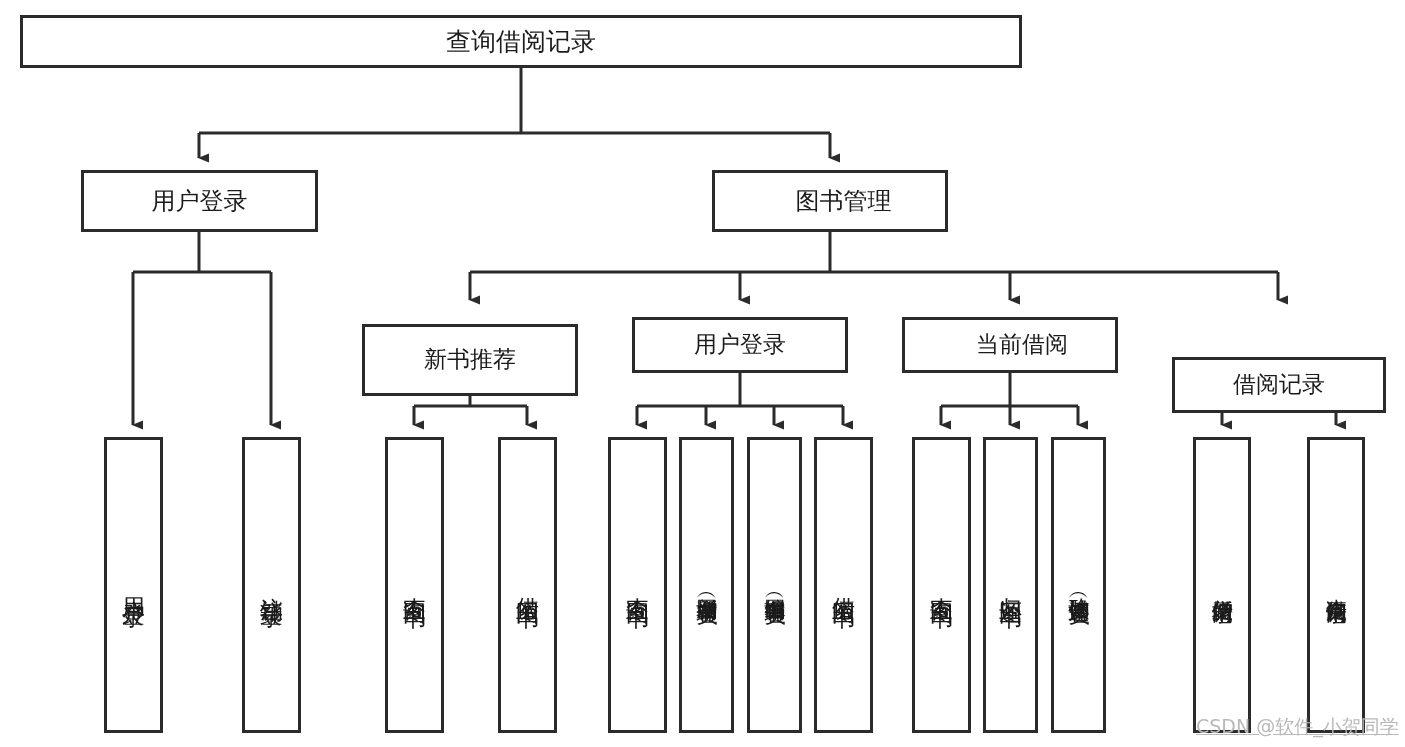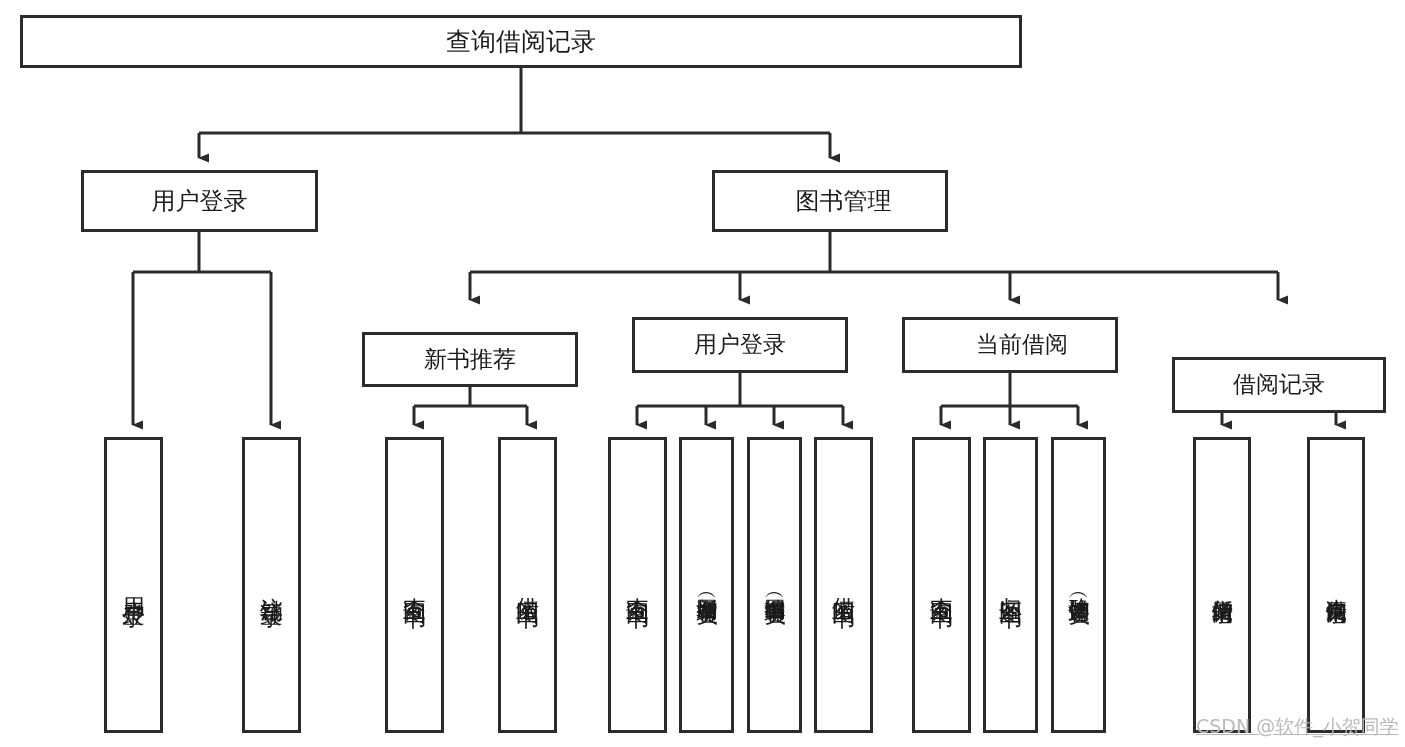--- a/index.html
+++ b/index.html
@@ -139,21 +139,21 @@
     <span class="node-label">查询借阅记录</span>
   </div>
 
   <div class="node-box node-l1" style="left:81px; top:170px; width:237px; height:62px;">
     <span class="node-label">用户登录</span>
   </div>
   <div class="node-box node-l1" style="left:712px; top:170px; width:236px; height:62px;padding-left:27px;">
     <span class="node-label">图书管理</span>
   </div>
 
-  <div class="node-box node-l2" style="left:362px; top:332px; width:216px; height:55px;">
+  <div class="node-box node-l2" style="left:362px; top:324px; width:216px; height:72px;">
     <span class="node-label">新书推荐</span>
   </div>
   <div class="node-box node-l2" style="left:632px; top:317px; width:216px; height:56px;">
     <span class="node-label">用户登录</span>
   </div>
   <div class="node-box node-l2" style="left:902px; top:317px; width:216px; height:56px;padding-left:24px;">
     <span class="node-label">当前借阅</span>
   </div>
   <div class="node-box node-l2" style="left:1172px; top:317px; width:214px; height:56px;margin-top:40px;">
     <span class="node-label">借阅记录</span>

